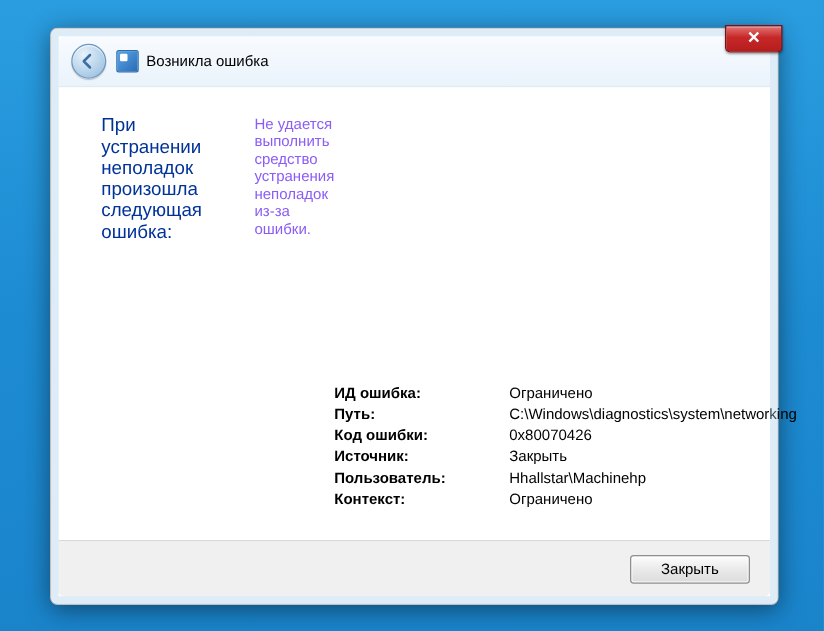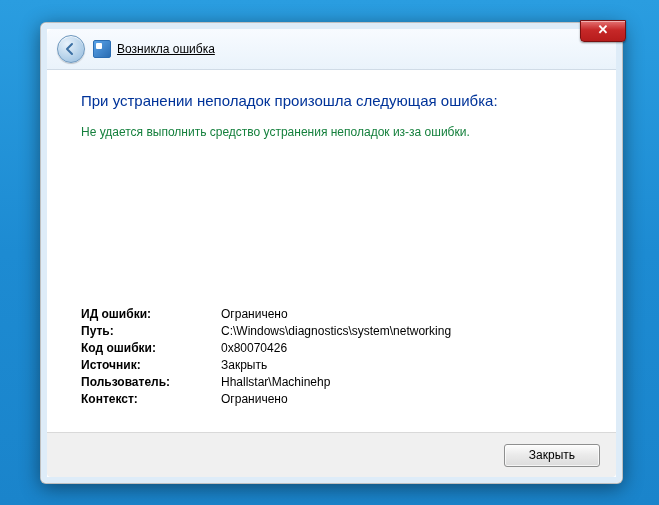--- a/index.html
+++ b/index.html
@@ -105,42 +105,42 @@
     content:"";
     position:absolute;
     left:2px; top:2px;
     width:6px; height:6px;
     background:#fff;
     border-radius:1px;
   }
   .title-text {
     font-size: 12px;
     color: #000;
-    text-decoration: underline;
   }
 
   .content {
     flex: 1;
     padding: 22px 34px 14px 34px;
     display:flex;
-    flex-direction:column;
+    flex-direction:row;
     margin: 0 6px;
     background:#fff;
   }
 
   .main-heading {
     color: #003399;
     font-size: 15px;
     font-weight: normal;
     margin: 0 0 16px 0;
   }
   .subtext {
-    color: #15803d;
+    color: #8b5cf6;
     font-size: 12px;
     margin-bottom: 10px;
+    margin-left: 42px;
   }
 
   .details {
     margin-top: auto;
     padding-bottom: 10px;
   }
   .detail-row {
     display: flex;
     font-size: 12px;
     line-height: 17px;
@@ -198,21 +198,21 @@
       <div class="title-icon"></div>
       <div class="title-text">Возникла ошибка</div>
     </div>
 
     <div class="content">
       <h1 class="main-heading">При устранении неполадок произошла следующая ошибка:</h1>
       <div class="subtext">Не удается выполнить средство устранения неполадок из-за ошибки.</div>
 
       <div class="details">
         <div class="detail-row">
-          <div class="detail-label">ИД ошибки:</div>
+          <div class="detail-label">ИД ошибка:</div>
           <div class="detail-value">Ограничено</div>
         </div>
         <div class="detail-row">
           <div class="detail-label">Путь:</div>
           <div class="detail-value">C:\Windows\diagnostics\system\networking</div>
         </div>
         <div class="detail-row">
           <div class="detail-label">Код ошибки:</div>
           <div class="detail-value">0x80070426</div>
         </div>

